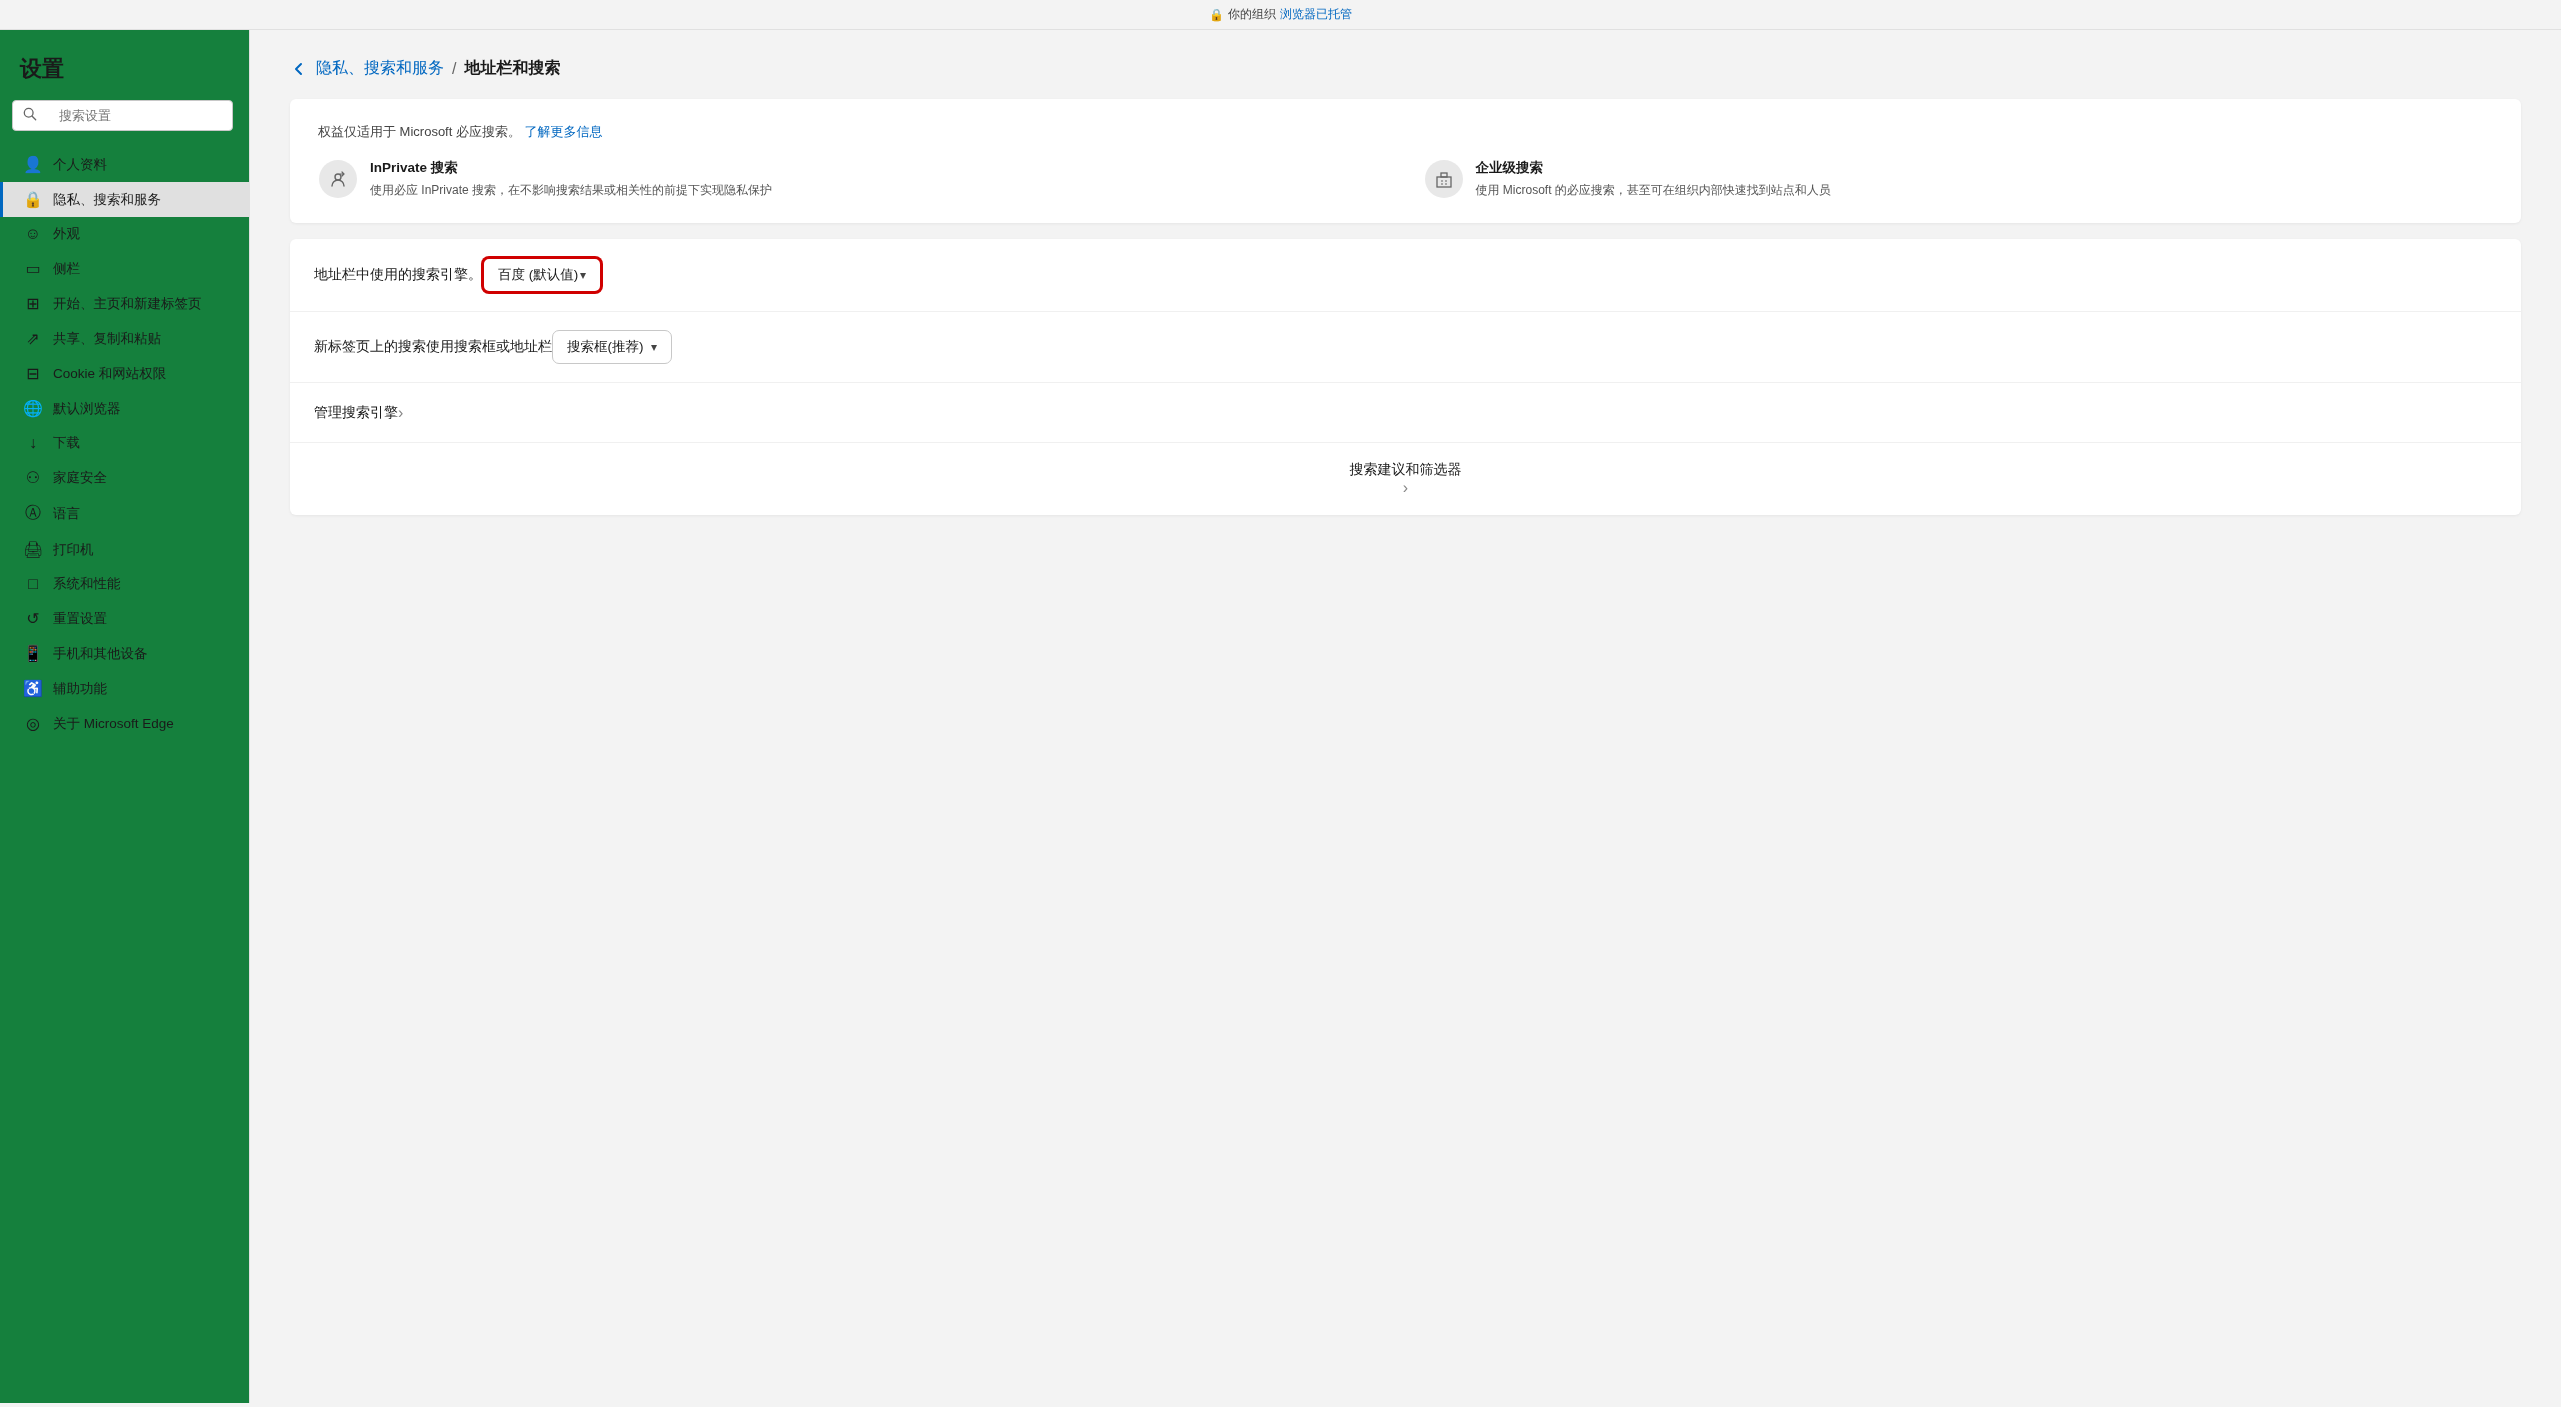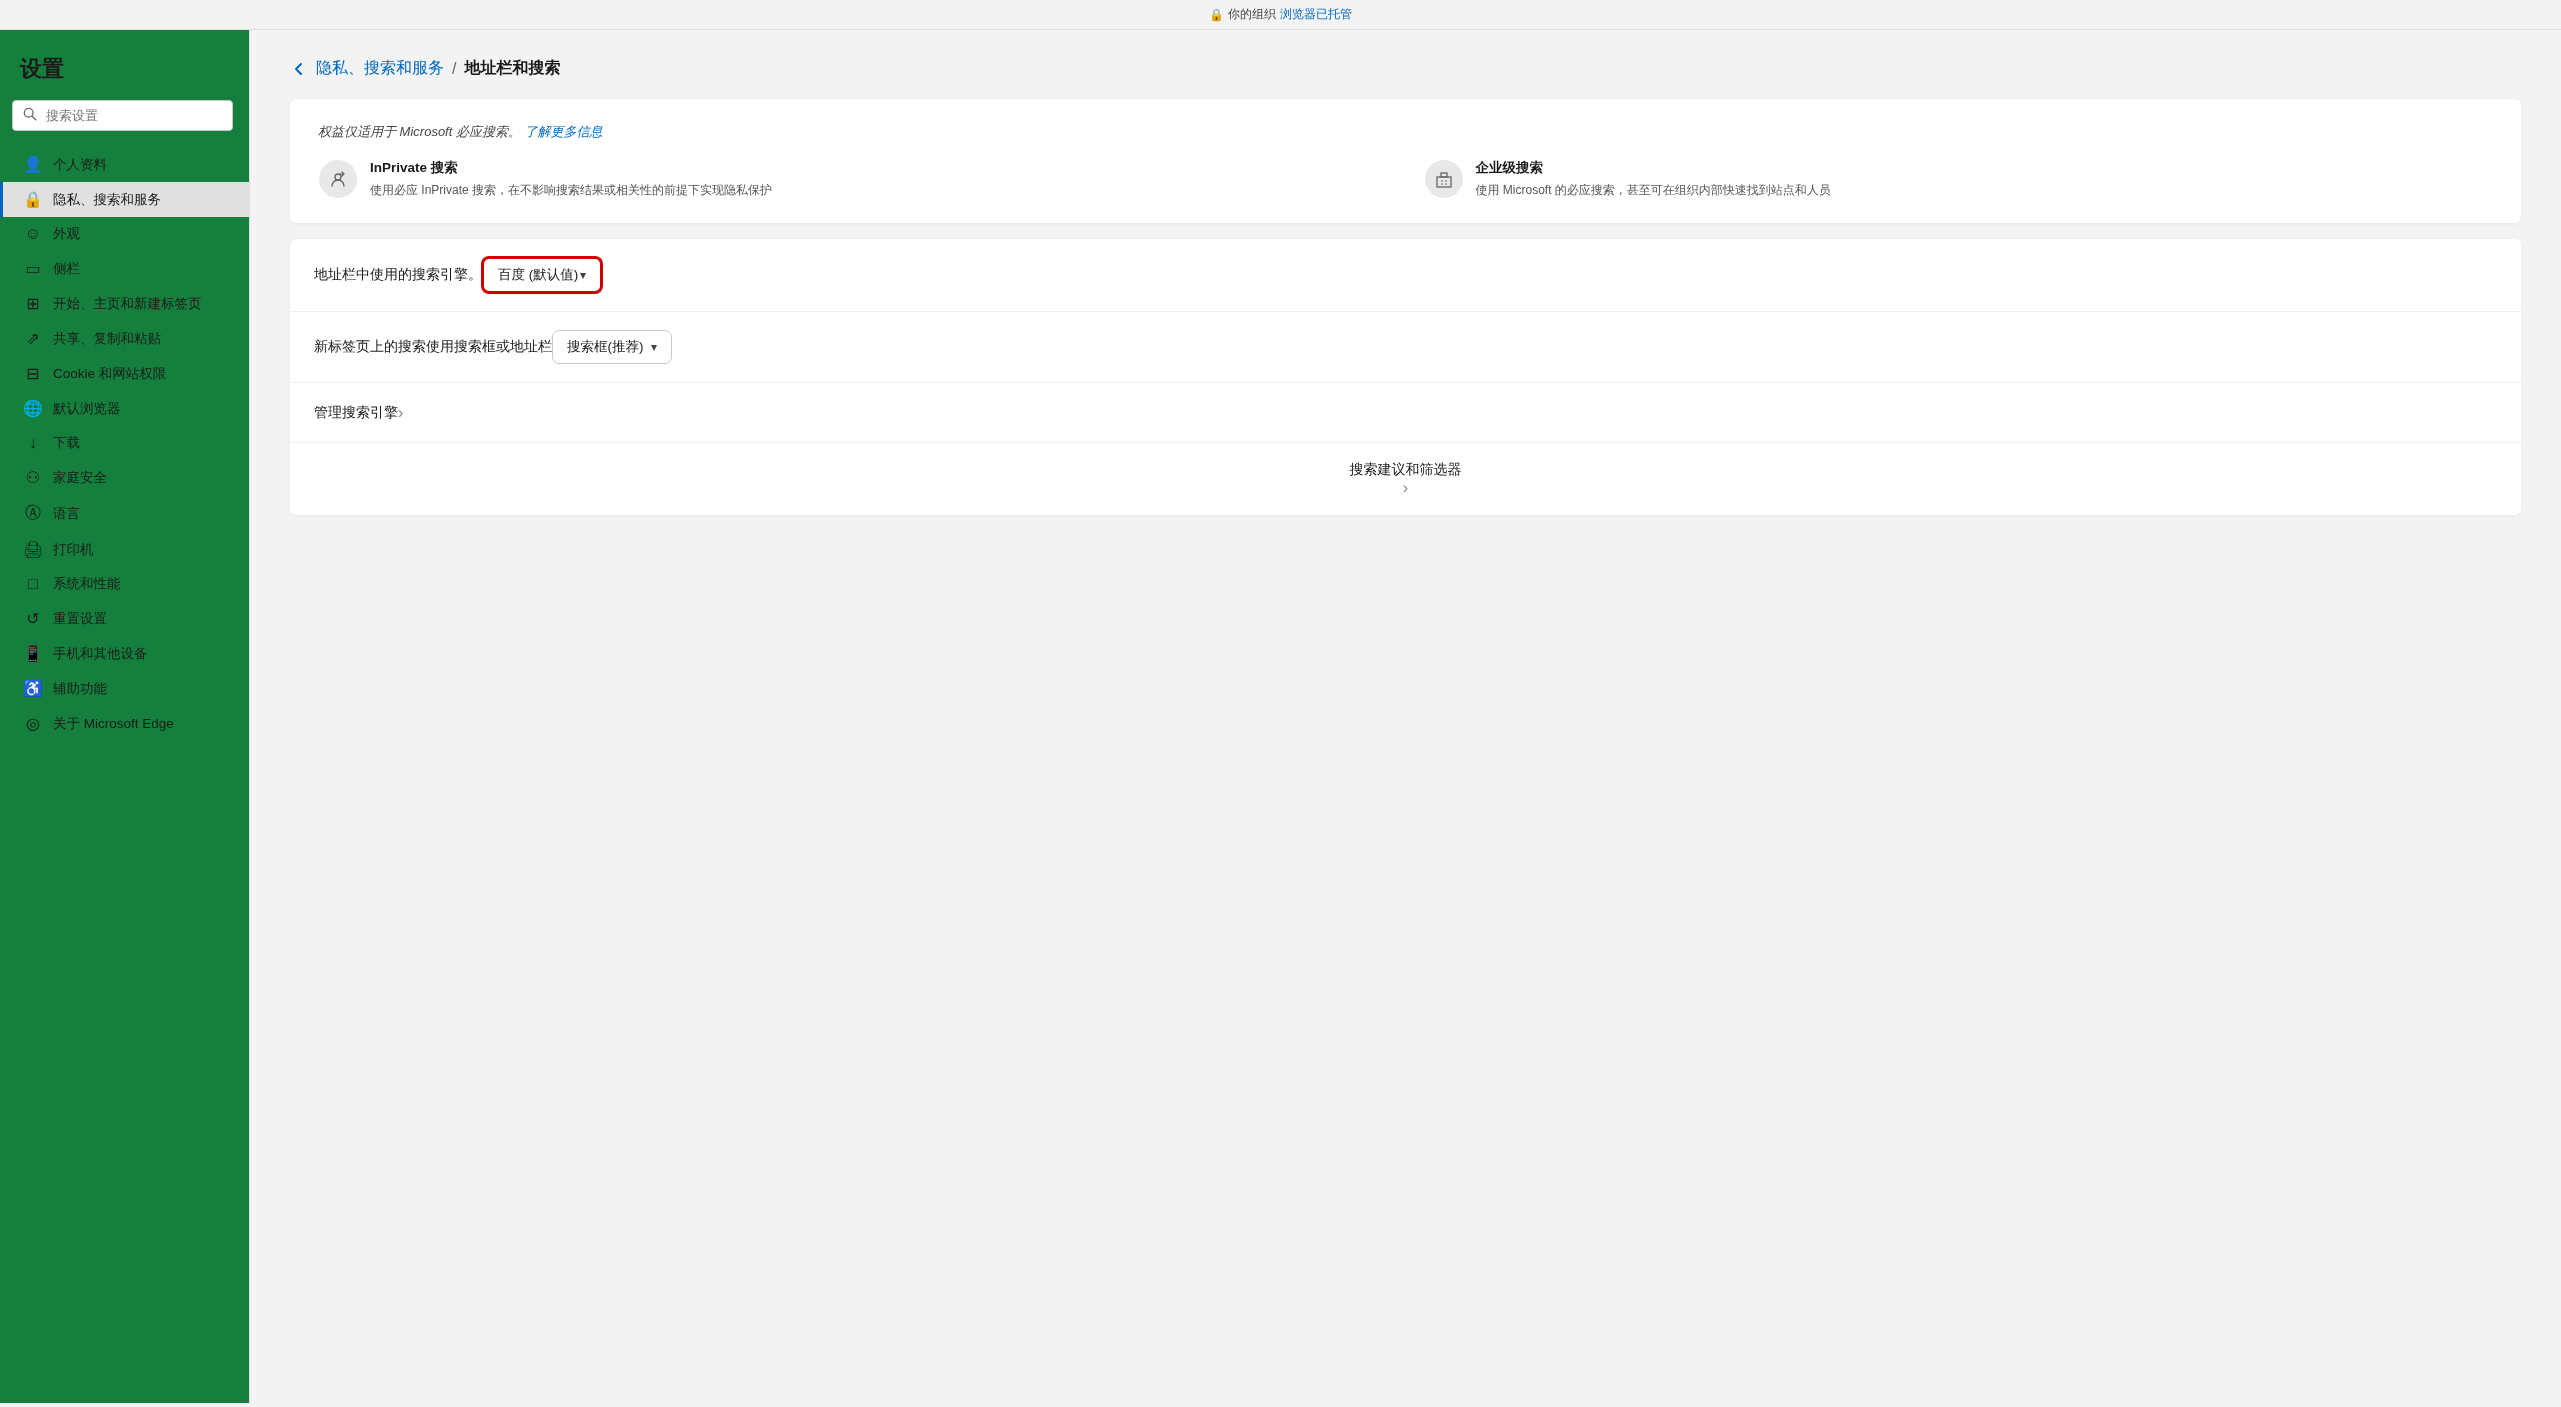--- a/index.html
+++ b/index.html
@@ -45,21 +45,21 @@
       color: #1a1a1a;
     }
     .search-box {
       display: flex;
       align-items: center;
       margin: 0 16px 16px 12px;
       background: #fff;
       border: 1px solid #c8c8c8;
       border-radius: 4px;
       padding: 6px 10px;
-      gap: 9px;
+      gap: 22px;
     }
     .search-box input {
       border: none;
       outline: none;
       background: transparent;
       font-size: 13px;
       color: #444;
       width: 100%;
       font-family: inherit;
     }
@@ -130,21 +130,20 @@
       background: #fff;
       border-radius: 6px;
       padding: 24px 28px;
       margin-bottom: 16px;
       box-shadow: 0 1px 3px rgba(0,0,0,0.06);
     }
     .card-note {
       font-size: 13px;
       color: #444;
       margin-bottom: 18px;
-      font-style: italic;
     }
     .card-note a {
       color: #0067c0;
       text-decoration: none;
     }
     .features-grid {
       display: flex;
       gap: 36px;
       justify-content: space-between;
     }

